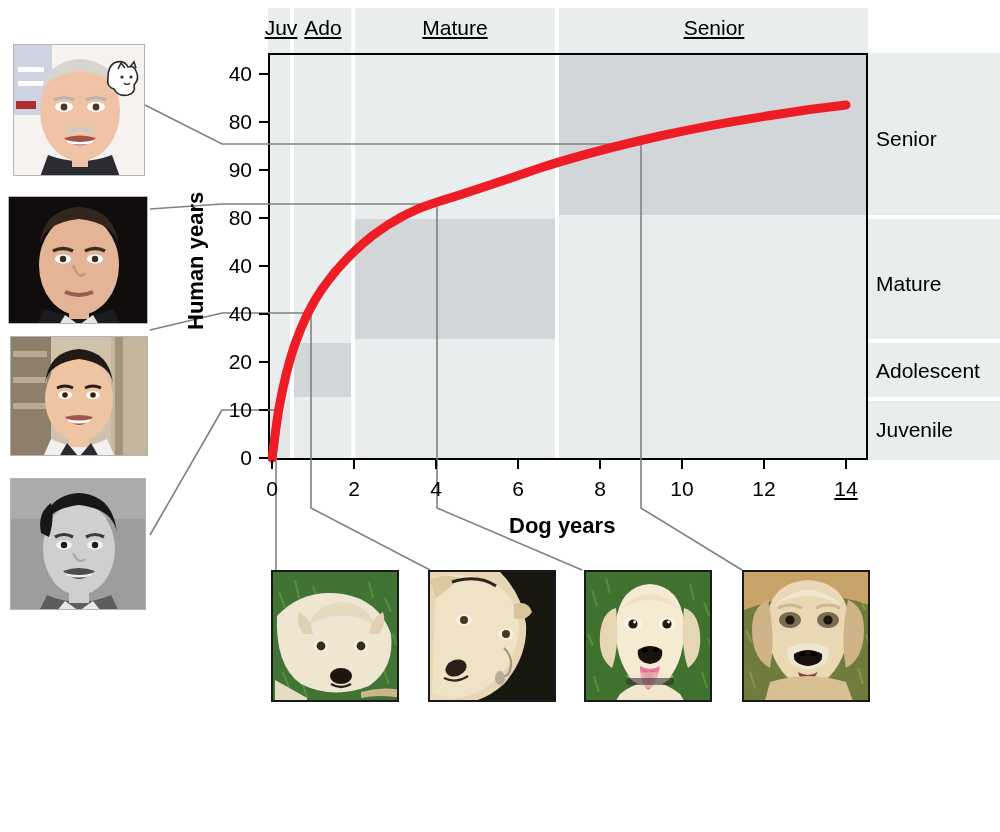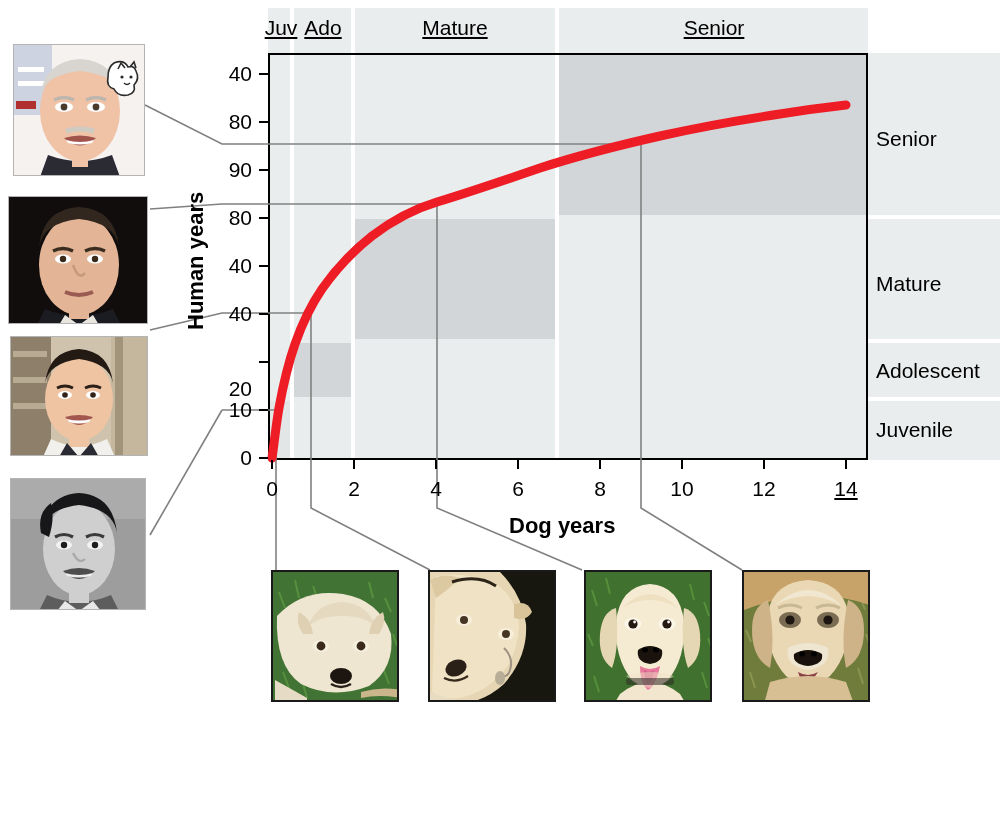--- a/index.html
+++ b/index.html
@@ -143,21 +143,21 @@
   <div class="tick-y" style="left:259px;top:361px;"></div>
   <div class="tick-y" style="left:259px;top:409px;"></div>
   <div class="tick-y" style="left:259px;top:457px;"></div>
 
   <div class="ylab" style="left:208px;top:62px;">40</div>
   <div class="ylab" style="left:208px;top:110px;">80</div>
   <div class="ylab" style="left:208px;top:158px;">90</div>
   <div class="ylab" style="left:208px;top:206px;">80</div>
   <div class="ylab" style="left:208px;top:254px;">40</div>
   <div class="ylab" style="left:208px;top:302px;">40</div>
-  <div class="ylab" style="left:208px;top:350px;margin-top:27px;">20</div>
+  <div class="ylab" style="left:208px;top:350px;">20</div>
   <div class="ylab" style="left:208px;top:398px;">10</div>
   <div class="ylab" style="left:208px;top:446px;">0</div>
 
   <div class="axis-title-x" style="left:509px;top:513px;">Dog years</div>
   <div class="axis-title-y" style="left:183px;top:330px;">Human years</div>
 
   <div class="toplab" style="left:246px;top:16px;width:70px;">Juv</div>
   <div class="toplab" style="left:288px;top:16px;width:70px;">Ado</div>
   <div class="toplab" style="left:410px;top:16px;width:90px;">Mature</div>
   <div class="toplab" style="left:669px;top:16px;width:90px;">Senior</div>

